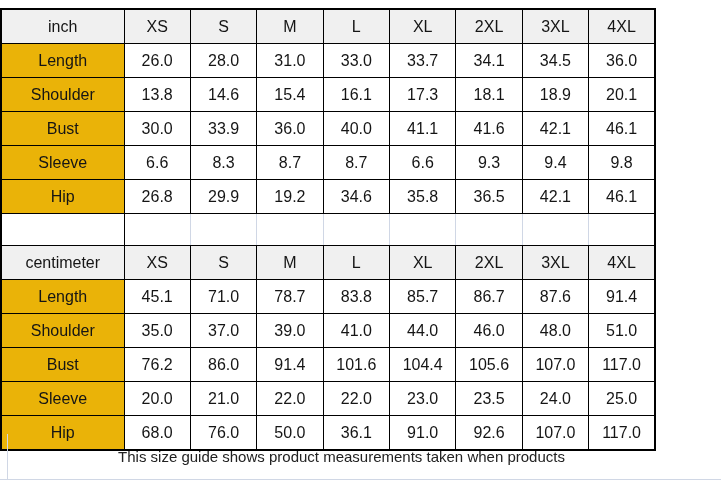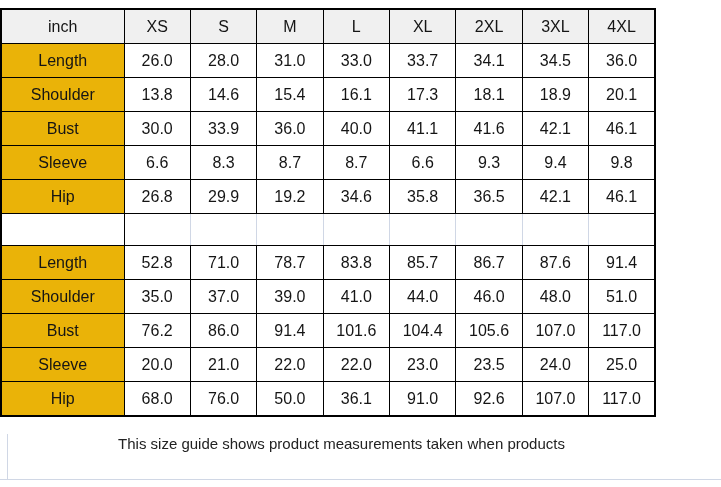--- a/index.html
+++ b/index.html
@@ -47,20 +47,21 @@
     border-right: 1px solid #d0d7e5;
   }
   tr.sp-row td.sp-label { border-right-color: #000000; }
   .footer-note {
     position: absolute;
     left: 0;
     right: 38px;
     top: 433px;
     height: 46px;
     display: flex;
+    flex-direction: column;
     justify-content: center;
     text-align: center;
     font-size: 15px;
     line-height: 21px;
     color: #222222;
   }
   .grid-h {
     position: absolute;
     left: 0;
     top: 479px;
@@ -172,23 +173,34 @@
         <td></td>
         <td></td>
         <td></td>
         <td></td>
         <td></td>
         <td></td>
       </tr>
     </tbody>
 
     <tbody>
+        <tr class="hdr">
+          <th class="unit">centimeter</th>
+          <th class="col">XS</th>
+          <th class="col">S</th>
+          <th class="col">M</th>
+          <th class="col">L</th>
+          <th class="col">XL</th>
+          <th class="col">2XL</th>
+          <th class="col">3XL</th>
+          <th class="col">4XL</th>
+        </tr>
         <tr>
           <th class="lbl">Length</th>
-          <td class="val">52.8</td>
+          <td class="val">45.1</td>
           <td class="val">71.0</td>
           <td class="val">78.7</td>
           <td class="val">83.8</td>
           <td class="val">85.7</td>
           <td class="val">86.7</td>
           <td class="val">87.6</td>
           <td class="val">91.4</td>
         </tr>
         <tr>
           <th class="lbl">Shoulder</th>

